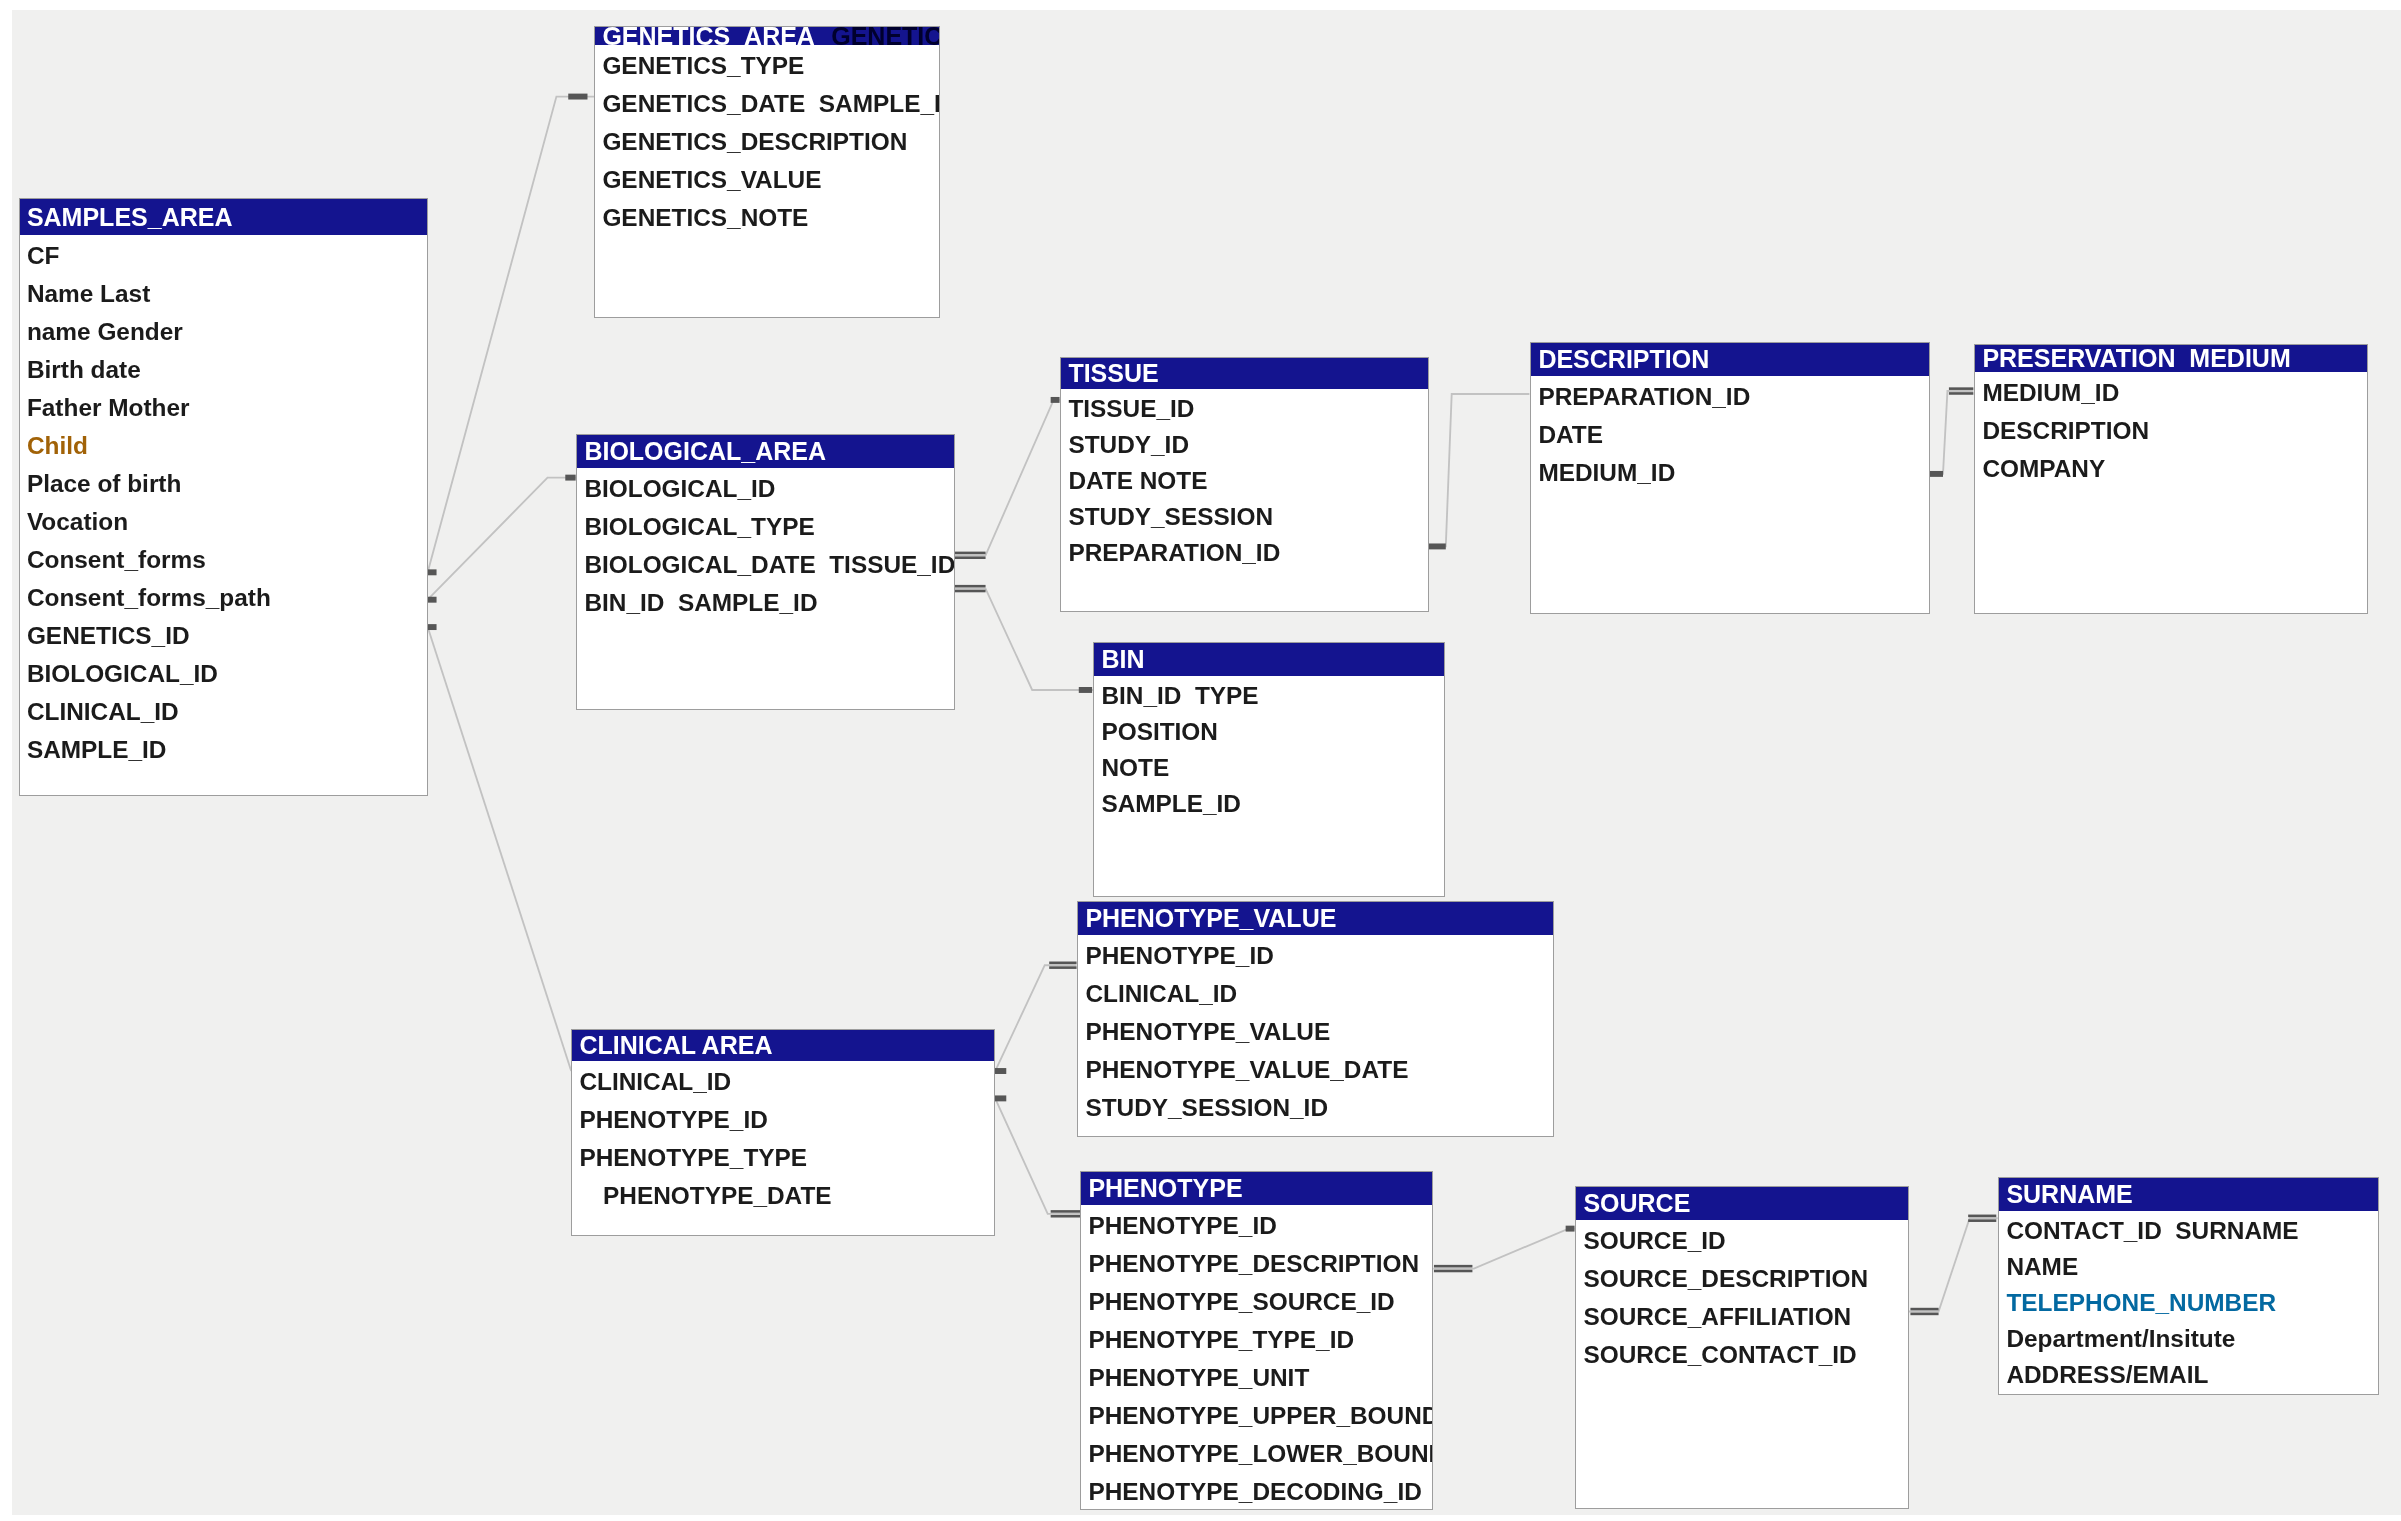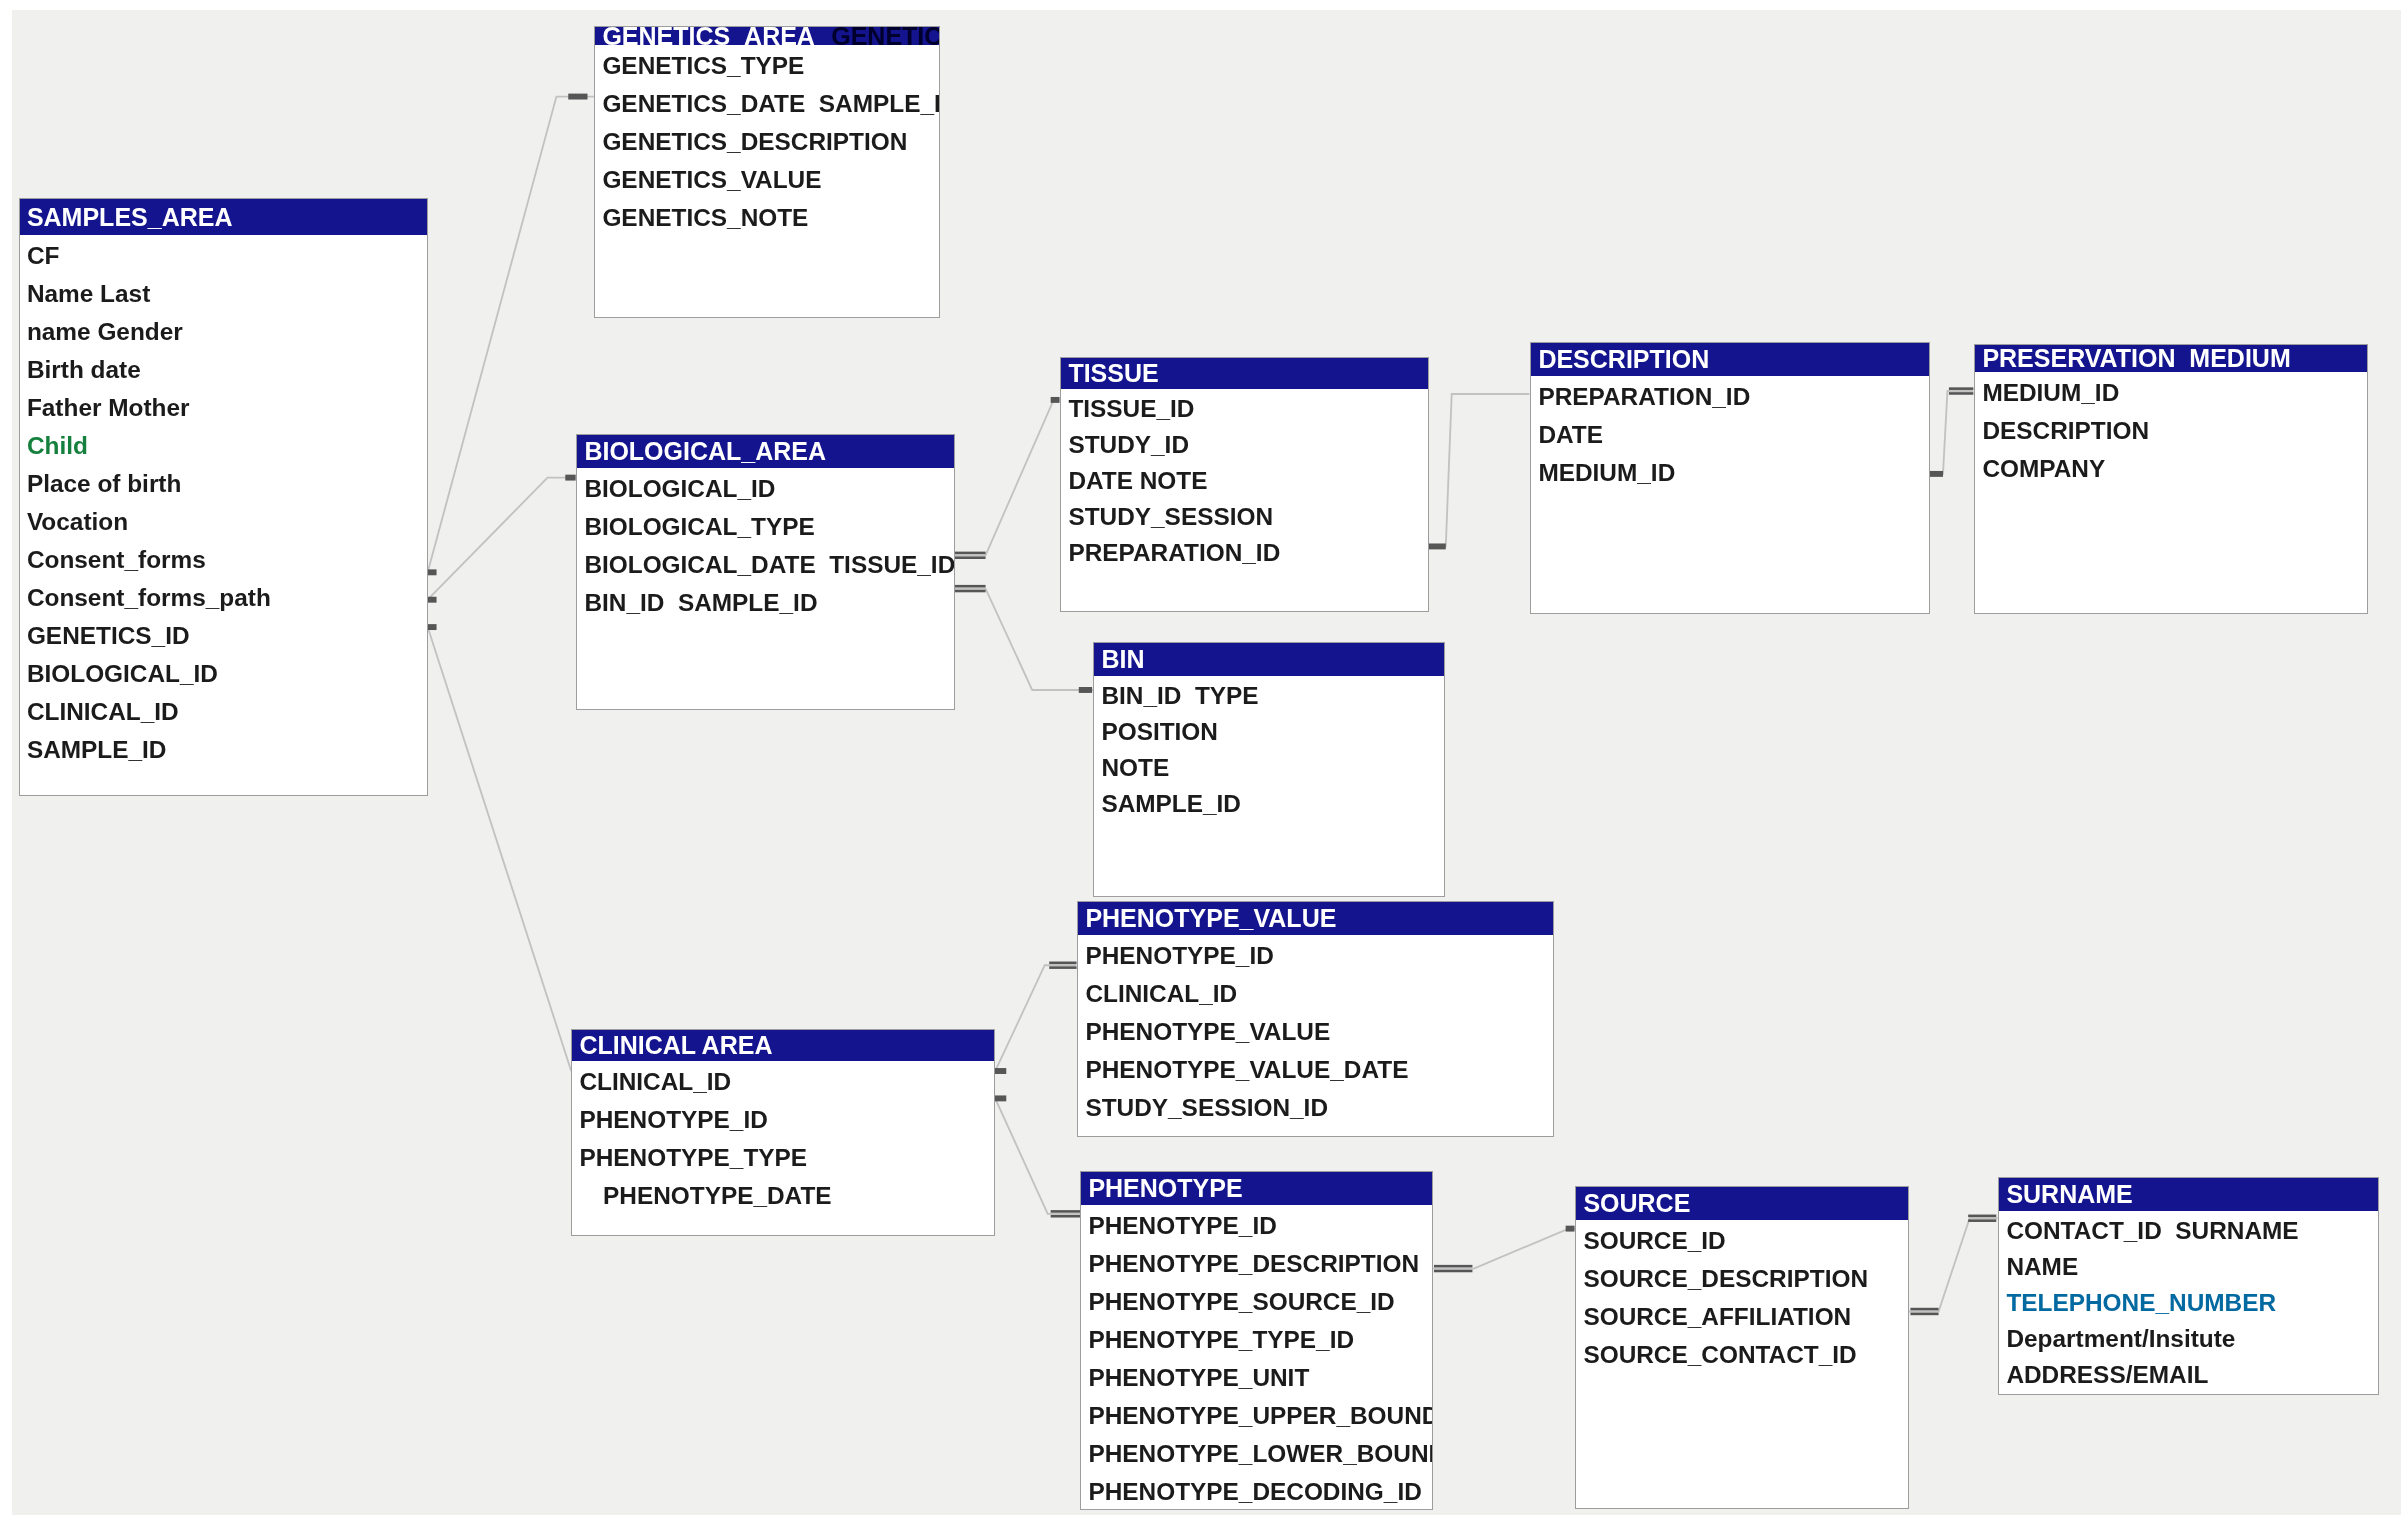--- a/index.html
+++ b/index.html
@@ -63,21 +63,21 @@
     </svg>
   <div id="tables">
       <div class="tbl" style="left: 18.5px; top: 198px; width: 409px; height: 598px; border-color: rgb(157, 157, 157);">
         <div class="hdr" style="height: 36px; background: rgb(20, 20, 143);"><span style="color: rgb(255, 255, 255);">SAMPLES_AREA</span></div>
         <div class="body">
           <div class="row" style="line-height: 38px; color: rgb(27, 27, 27);">CF</div>
           <div class="row" style="line-height: 38px; color: rgb(27, 27, 27);">Name Last</div>
           <div class="row" style="line-height: 38px; color: rgb(27, 27, 27);">name Gender</div>
           <div class="row" style="line-height: 38px; color: rgb(27, 27, 27);">Birth date</div>
           <div class="row" style="line-height: 38px; color: rgb(27, 27, 27);">Father Mother</div>
-          <div class="row" style="line-height: 38px; color: #15803d;">Child</div>
+          <div class="row" style="line-height: 38px; color: #a16207;">Child</div>
           <div class="row" style="line-height: 38px; color: rgb(27, 27, 27);">Place of birth</div>
           <div class="row" style="line-height: 38px; color: rgb(27, 27, 27);">Vocation</div>
           <div class="row" style="line-height: 38px; color: rgb(27, 27, 27);">Consent_forms</div>
           <div class="row" style="line-height: 38px; color: rgb(27, 27, 27);">Consent_forms_path</div>
           <div class="row" style="line-height: 38px; color: rgb(27, 27, 27);">GENETICS_ID</div>
           <div class="row" style="line-height: 38px; color: rgb(27, 27, 27);">BIOLOGICAL_ID</div>
           <div class="row" style="line-height: 38px; color: rgb(27, 27, 27);">CLINICAL_ID</div>
           <div class="row" style="line-height: 38px; color: rgb(27, 27, 27);">SAMPLE_ID</div>
         </div>
       </div>

